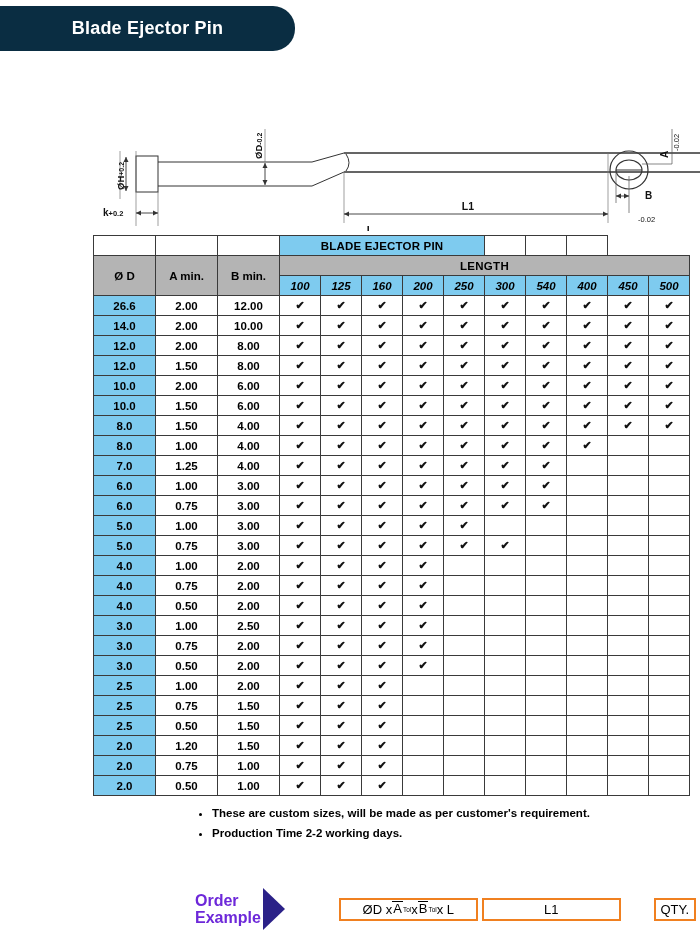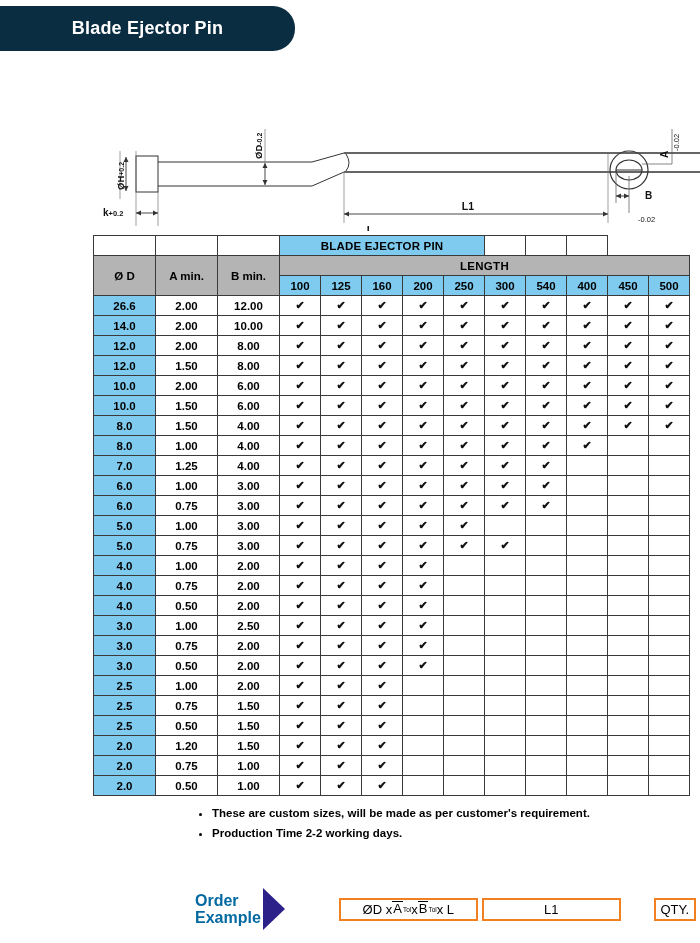--- a/index.html
+++ b/index.html
@@ -38,21 +38,21 @@
     text-align:center; padding:0;
     height:20px;
   }
   .bannerrow td{ border:none; height:16px; }
   .banner-cell{
     background:#7ecbef; border:1px solid #3a3a3a !important;
     font-size:12.5px; font-weight:bold; letter-spacing:.2px;
   }
   th.gray{ background:#b4b4b4; }
   th.len-title{ background:#b4b4b4; font-size:12.5px; letter-spacing:.3px; }
-  th.len-num{ background:#7ecbef; width:41px; font-size:11.5px; }
+  th.len-num{ background:#7ecbef; width:41px; font-size:11.5px;font-style:italic; }
   td.dcell{ background:#7ecbef; width:62px; }
   td.acell{ background:#ffffff; width:62px; }
   td.bcell{ background:#ffffff; width:62px;margin-top:36px; }
   td.chk{ width:41px; background:#fff; }
   td.chk.on::after{ content:"\2714"; font-size:11px; color:#111; }
   .corner{ width:62px; }
 
   
   .notes{
     position:absolute; left:130px; top:794px; width:540px;
@@ -61,21 +61,21 @@
   .notes .b{ font-weight:bold; }
   .bullets{ margin:9px 0 0 42px; }
   .bullets li{ font-weight:bold; font-size:11.5px; line-height:1.75; }
 
   
   .order{
     position:absolute; left:195px; top:888px;
     display:flex; align-items:center; gap:0;
   }
   .order-label{
-    color:#0369a1; font-weight:bold; font-size:16px;
+    color:#6d28d9; font-weight:bold; font-size:16px;
     line-height:1.08; text-align:left;
   }
   .order-arrow{
     width:0;height:0;
     border-top:21px solid transparent;
     border-bottom:21px solid transparent;
     border-left:22px solid #2b2188;
     margin-left:2px;
   }
   .order-boxes{ display:flex; gap:33px; margin-left:54px; }

